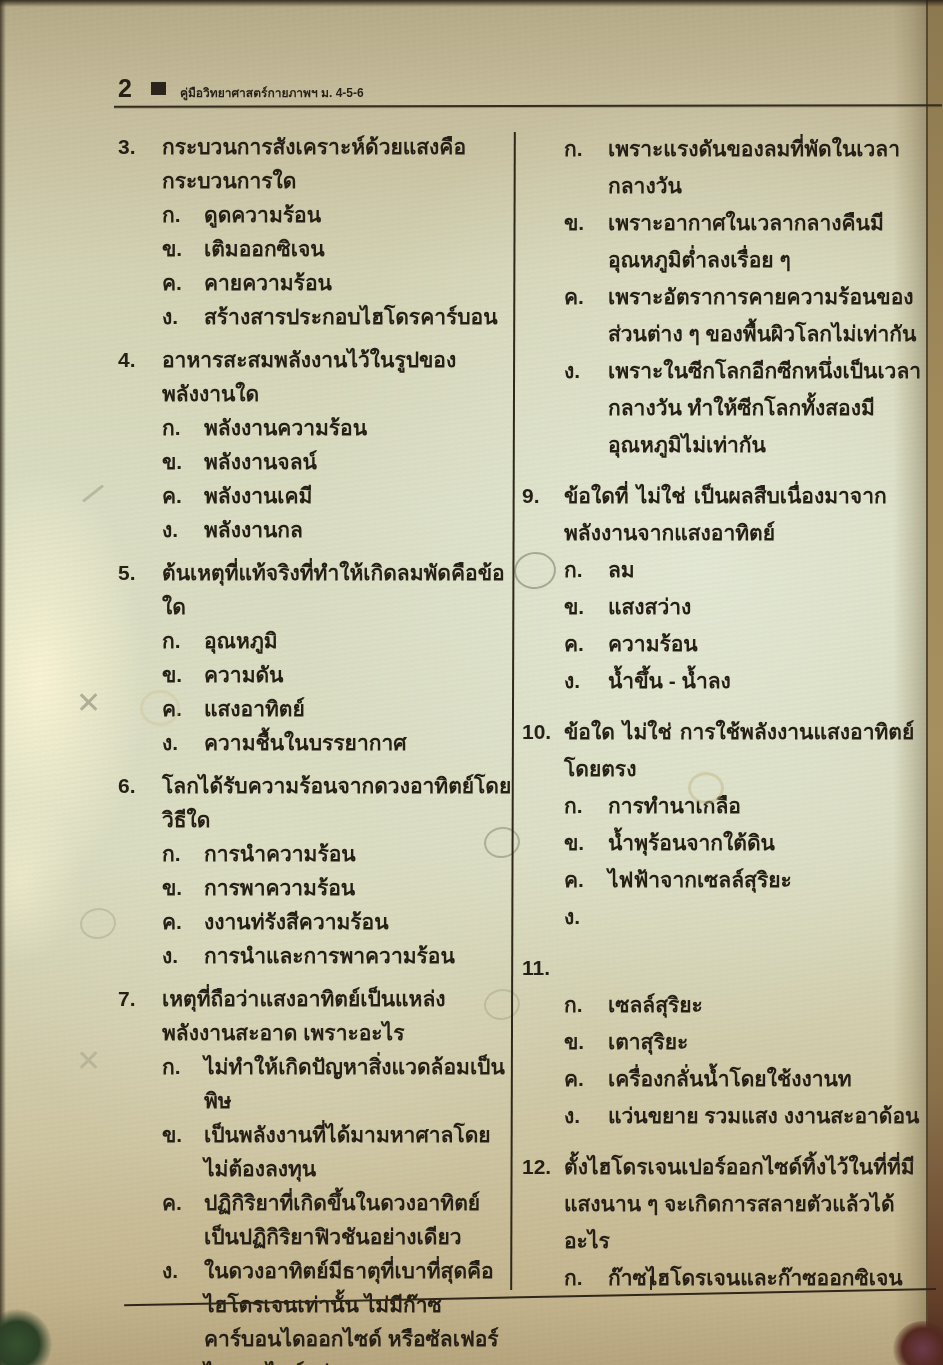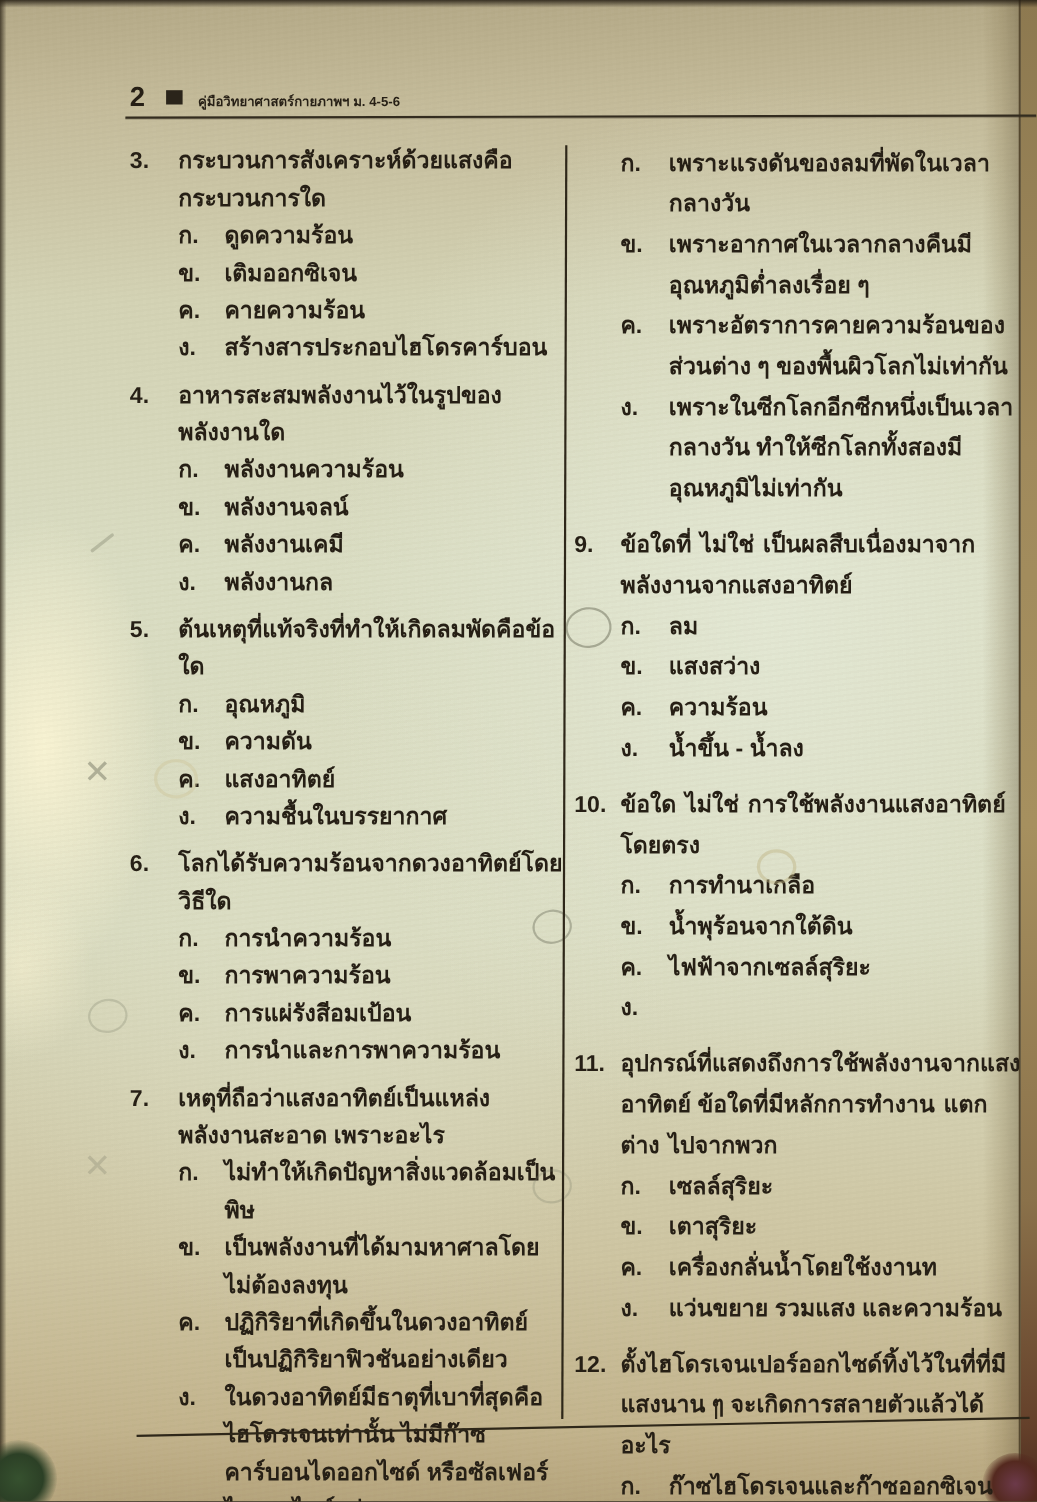--- a/index.html
+++ b/index.html
@@ -182,21 +182,21 @@
         <div class="opt">
           <span class="letter">ก.</span>
           <span class="otext">การนำความร้อน</span>
         </div>
         <div class="opt">
           <span class="letter">ข.</span>
           <span class="otext">การพาความร้อน</span>
         </div>
         <div class="opt">
           <span class="letter">ค.</span>
-          <span class="otext">การแผ่รังสีอมเป้อน</span>
+          <span class="otext">งงานท่รังสีความร้อน</span>
           <span class="mark ring faint"></span>
         </div>
         <div class="opt">
           <span class="letter">ง.</span>
           <span class="otext">การนำและการพาความร้อน</span>
         </div>
       </div>
       <div class="q">
         <div class="q-head">
           <span class="num">7.</span>
@@ -281,38 +281,37 @@
           <span class="letter">ค.</span>
           <span class="otext">ไฟฟ้าจากเซลล์สุริยะ</span>
         </div>
         <div class="opt">
           <span class="letter">ง.</span>
         </div>
       </div>
       <div class="q">
         <div class="q-head">
           <span class="num">11.</span>
-          <div class="stem"><span>อุปกรณ์ที่แสดงถึงการใช้พลังงานจากแสงอาทิตย์ ข้อใดที่มีหลักการทำงาน</span><span class="em">แตกต่าง</span><span>ไปจากพวก</span></div>
         </div>
         <div class="opt">
           <span class="letter">ก.</span>
           <span class="otext">เซลล์สุริยะ</span>
           <span class="mark ring faint"></span>
         </div>
         <div class="opt">
           <span class="letter">ข.</span>
           <span class="otext">เตาสุริยะ</span>
         </div>
         <div class="opt">
           <span class="letter">ค.</span>
           <span class="otext">เครื่องกลั่นน้ำโดยใช้งงานท</span>
         </div>
         <div class="opt">
           <span class="letter">ง.</span>
-          <span class="otext">แว่นขยาย รวมแสง และความร้อน</span>
+          <span class="otext">แว่นขยาย รวมแสง งงานสะอาด้อน</span>
         </div>
       </div>
       <div class="q">
         <div class="q-head">
           <span class="num">12.</span>
           <div class="stem">ตั้งไฮโดรเจนเปอร์ออกไซด์ทิ้งไว้ในที่ที่มีแสงนาน ๆ จะเกิดการสลายตัวแล้วได้อะไร</div>
         </div>
         <div class="opt">
           <span class="letter">ก.</span>
           <span class="otext">ก๊าซไฮโดรเจนและก๊าซออกซิเจน</span>

